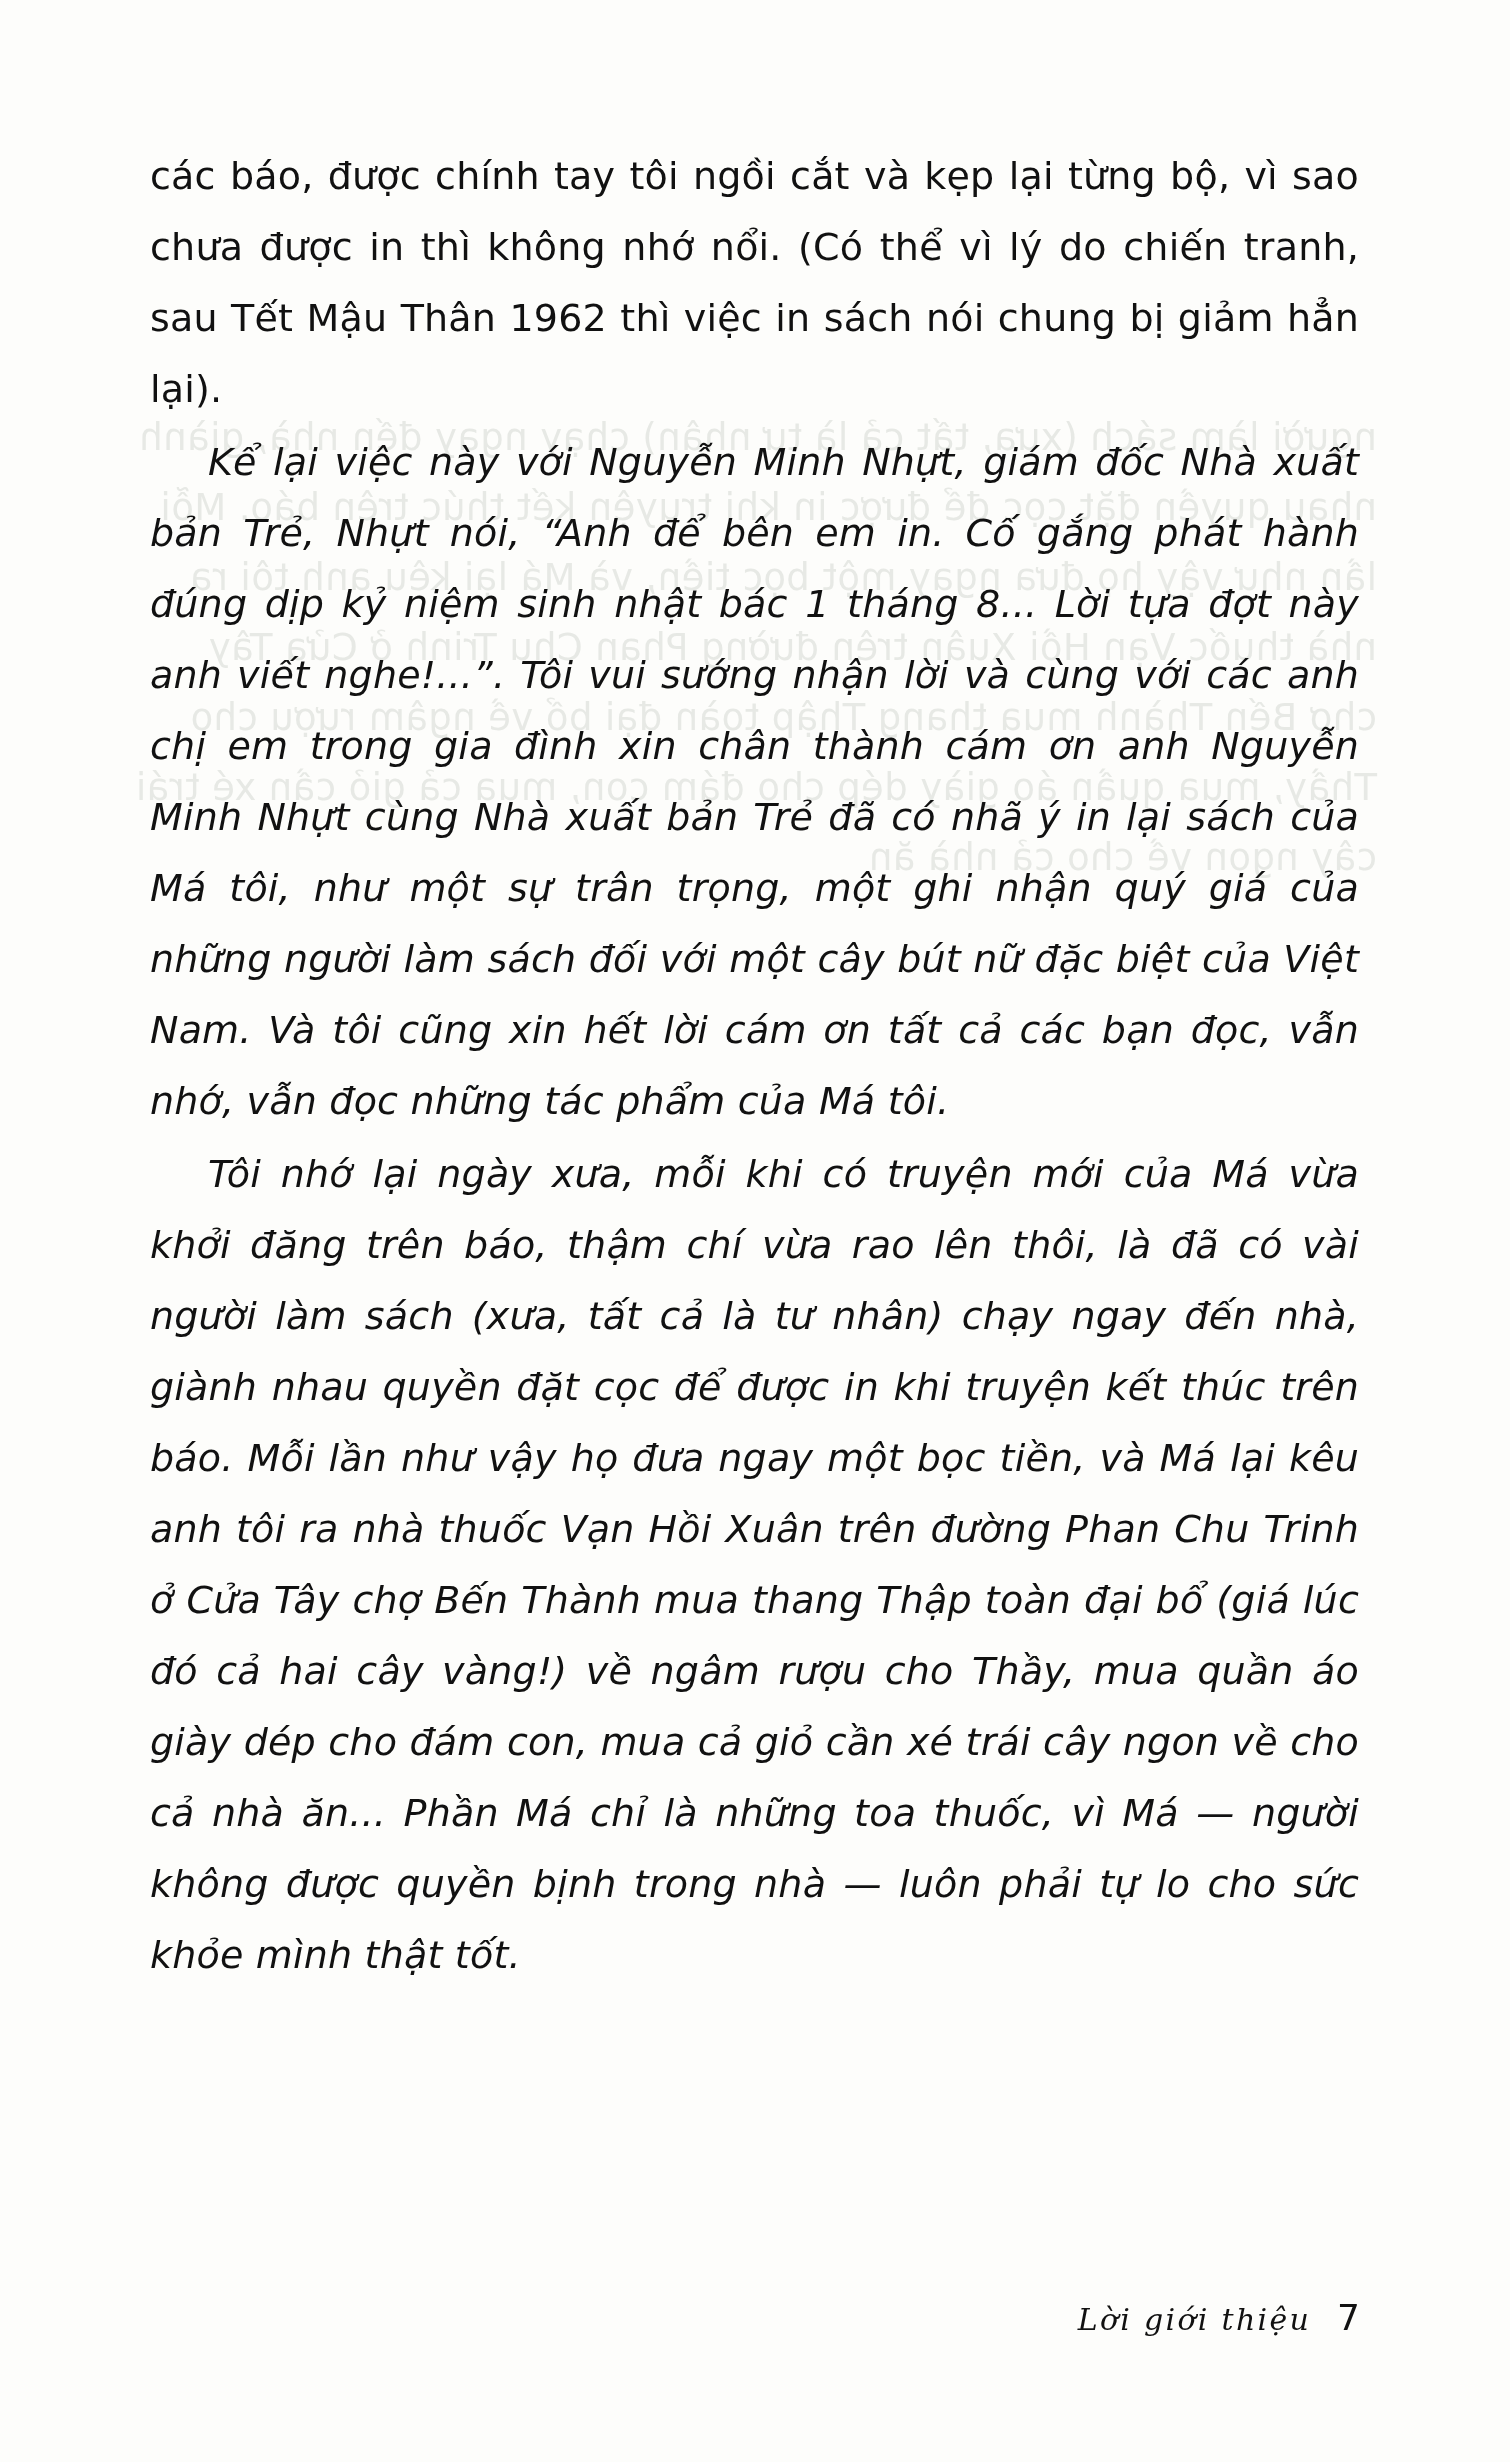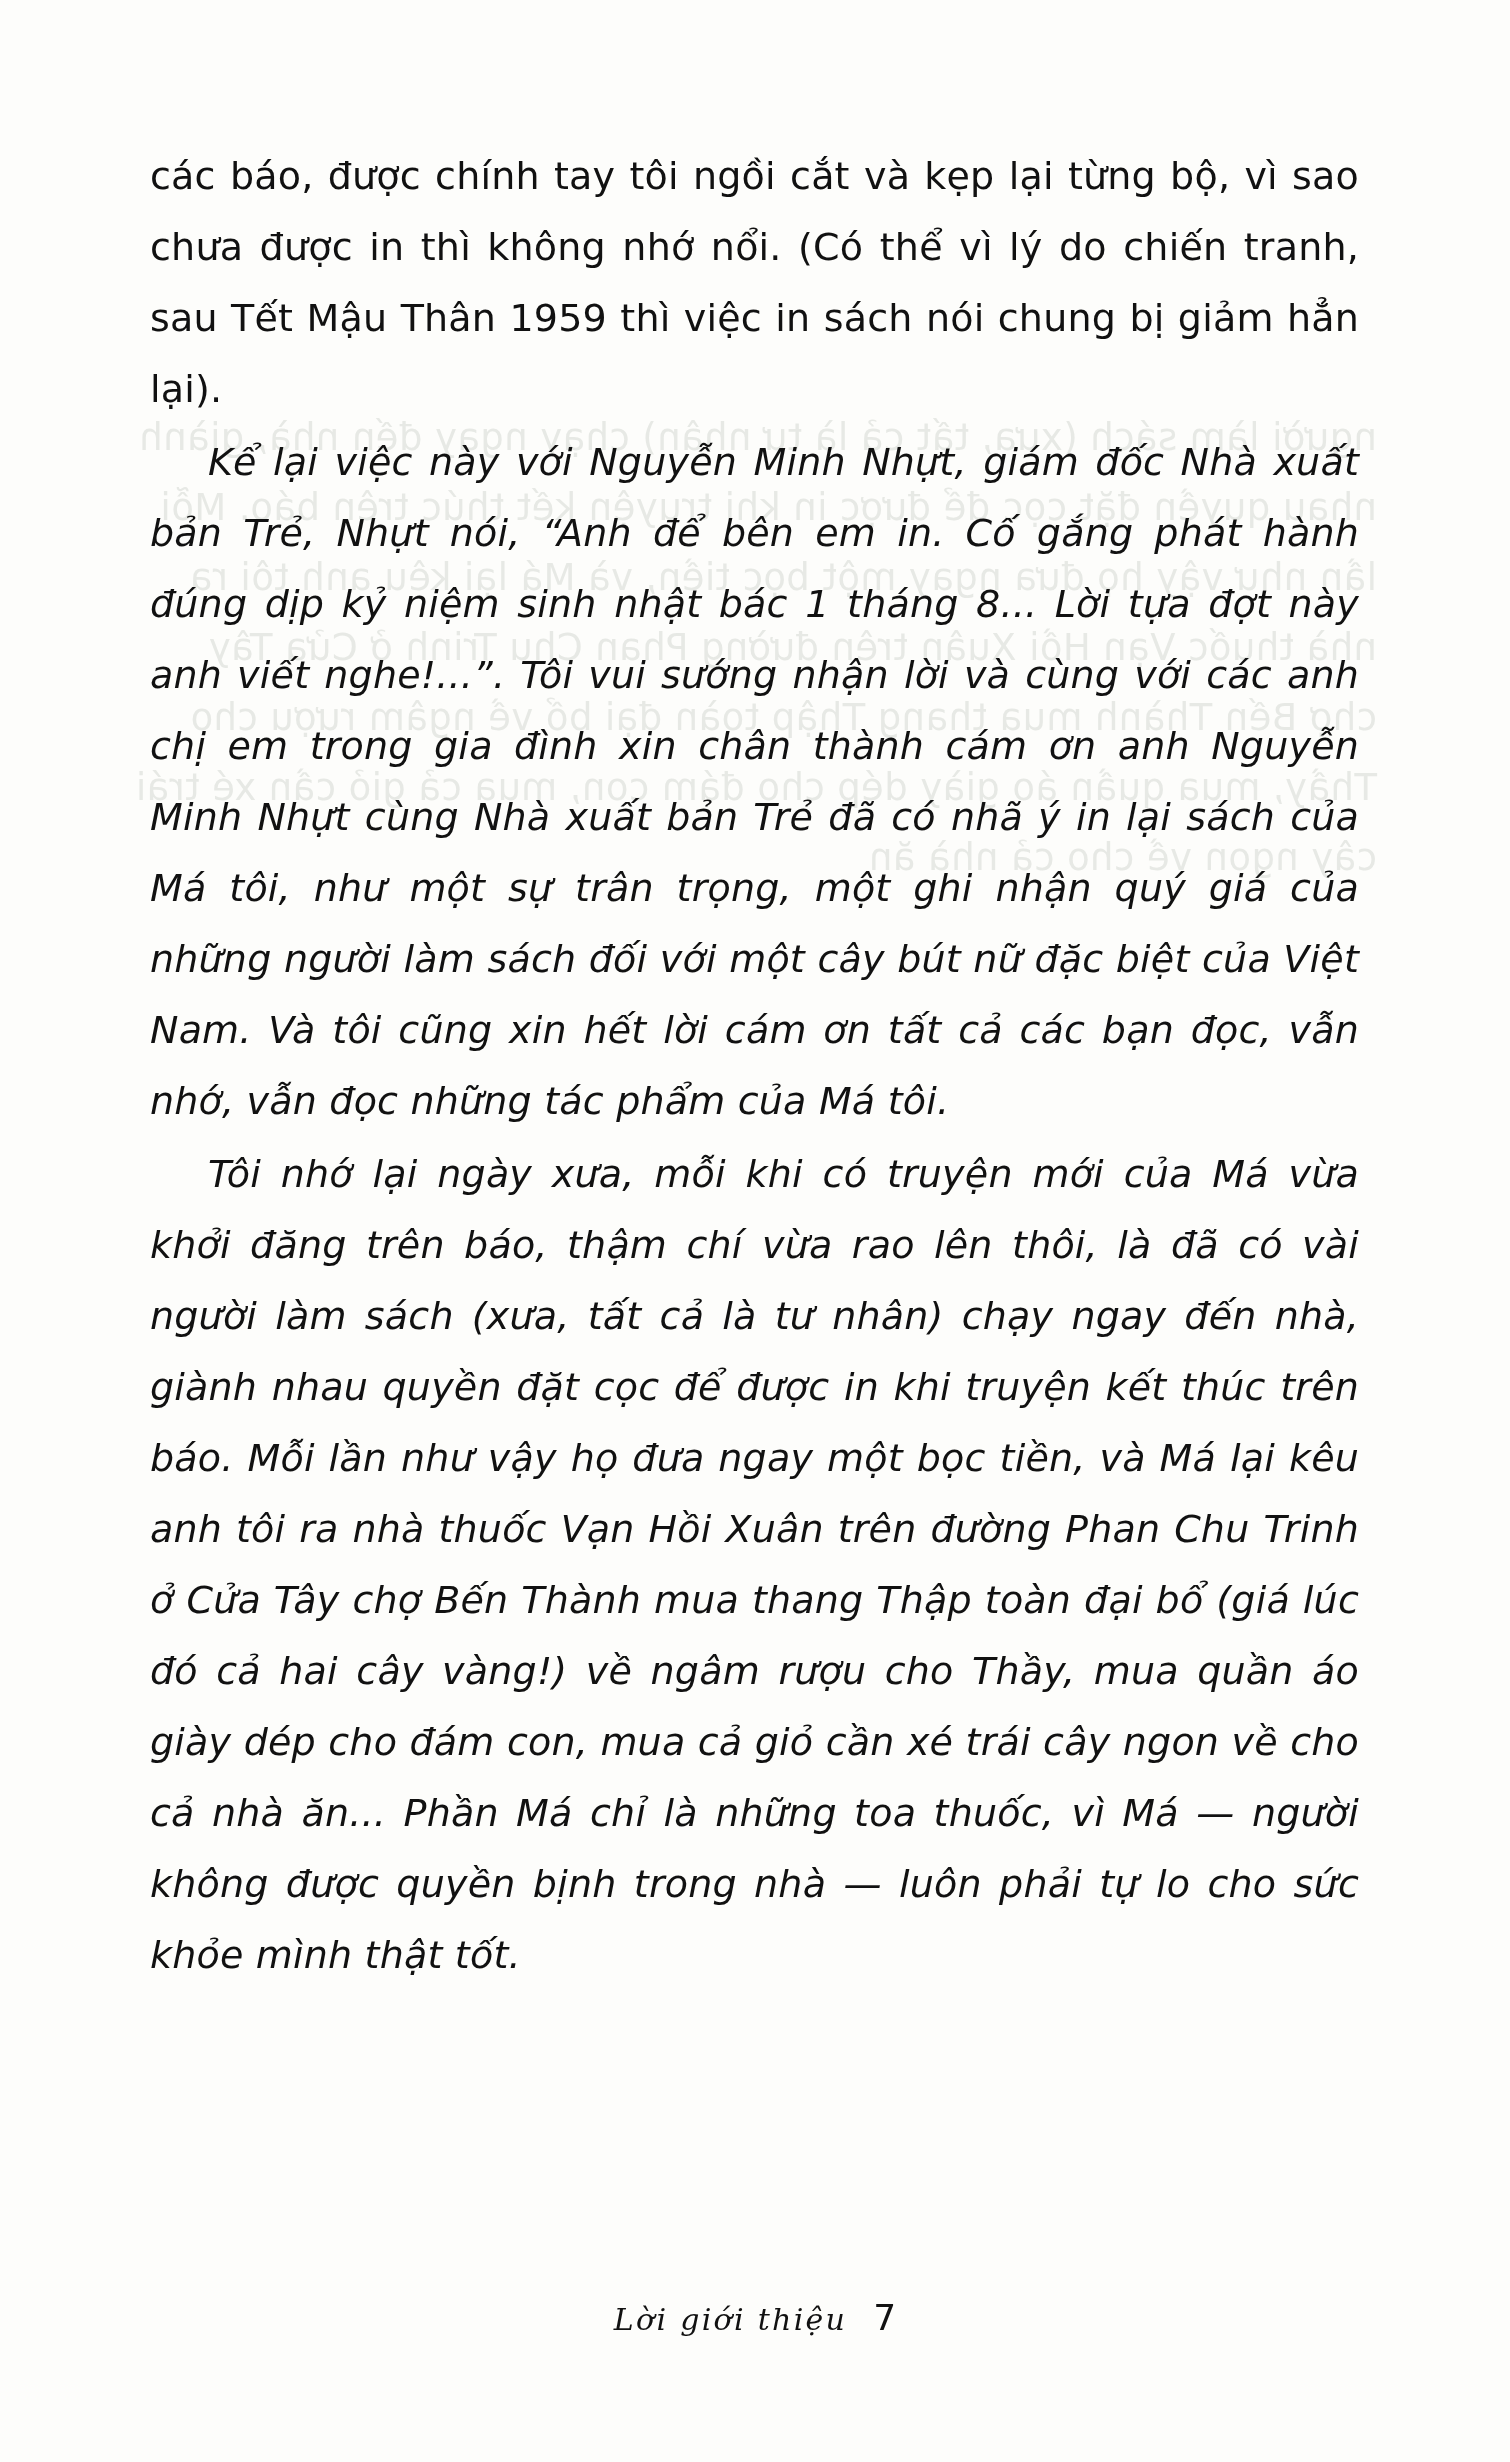--- a/index.html
+++ b/index.html
@@ -55,21 +55,21 @@
   .para.indent {
     text-indent: 58px;
     font-style: italic;
   }
   .footer {
     position: absolute;
     left: 150px;
     right: 150px;
     bottom: 124px;
     display: flex;
-    justify-content: center;
+    justify-content: flex-end;
     align-items: baseline;
     gap: 26px;
   }
   .footer-title {
     font-family: "DejaVu Serif", serif;
     font-style: italic;
     font-size: 30px;
     letter-spacing: 2.3px;
     color: #111111;
   }
@@ -80,21 +80,21 @@
   }
 </style>
 </head>
 <body>
 
 <div class="page">
 
   <div class="bleed-through">người làm sách (xưa, tất cả là tư nhân) chạy ngay đến nhà, giành nhau quyền đặt cọc để được in khi truyện kết thúc trên báo. Mỗi lần như vậy họ đưa ngay một bọc tiền, và Má lại kêu anh tôi ra nhà thuốc Vạn Hồi Xuân trên đường Phan Chu Trinh ở Cửa Tây chợ Bến Thành mua thang Thập toàn đại bổ về ngâm rượu cho Thầy, mua quần áo giày dép cho đám con, mua cả giỏ cần xé trái cây ngon về cho cả nhà ăn</div>
 
   <div class="content">
-    <p class="para">các báo, được chính tay tôi ngồi cắt và kẹp lại từng bộ, vì sao chưa được in thì không nhớ nổi. (Có thể vì lý do chiến tranh, sau Tết Mậu Thân 1959 thì việc in sách nói chung bị giảm hẳn lại).</p>
+    <p class="para">các báo, được chính tay tôi ngồi cắt và kẹp lại từng bộ, vì sao chưa được in thì không nhớ nổi. (Có thể vì lý do chiến tranh, sau Tết Mậu Thân 1962 thì việc in sách nói chung bị giảm hẳn lại).</p>
     <p class="para indent">Kể lại việc này với Nguyễn Minh Nhựt, giám đốc Nhà xuất bản Trẻ, Nhựt nói, “Anh để bên em in. Cố gắng phát hành đúng dịp kỷ niệm sinh nhật bác 1 tháng 8... Lời tựa đợt này anh viết nghe!...”. Tôi vui sướng nhận lời và cùng với các anh chị em trong gia đình xin chân thành cám ơn anh Nguyễn Minh Nhựt cùng Nhà xuất bản Trẻ đã có nhã ý in lại sách của Má tôi, như một sự trân trọng, một ghi nhận quý giá của những người làm sách đối với một cây bút nữ đặc biệt của Việt Nam. Và tôi cũng xin hết lời cám ơn tất cả các bạn đọc, vẫn nhớ, vẫn đọc những tác phẩm của Má tôi.</p>
     <p class="para indent">Tôi nhớ lại ngày xưa, mỗi khi có truyện mới của Má vừa khởi đăng trên báo, thậm chí vừa rao lên thôi, là đã có vài người làm sách (xưa, tất cả là tư nhân) chạy ngay đến nhà, giành nhau quyền đặt cọc để được in khi truyện kết thúc trên báo. Mỗi lần như vậy họ đưa ngay một bọc tiền, và Má lại kêu anh tôi ra nhà thuốc Vạn Hồi Xuân trên đường Phan Chu Trinh ở Cửa Tây chợ Bến Thành mua thang Thập toàn đại bổ (giá lúc đó cả hai cây vàng!) về ngâm rượu cho Thầy, mua quần áo giày dép cho đám con, mua cả giỏ cần xé trái cây ngon về cho cả nhà ăn... Phần Má chỉ là những toa thuốc, vì Má — người không được quyền bịnh trong nhà — luôn phải tự lo cho sức khỏe mình thật tốt.</p>
   </div>
 
   <div class="footer">
     <span class="footer-title">Lời giới thiệu</span>
     <span class="footer-page">7</span>
   </div>
 
 </div>

